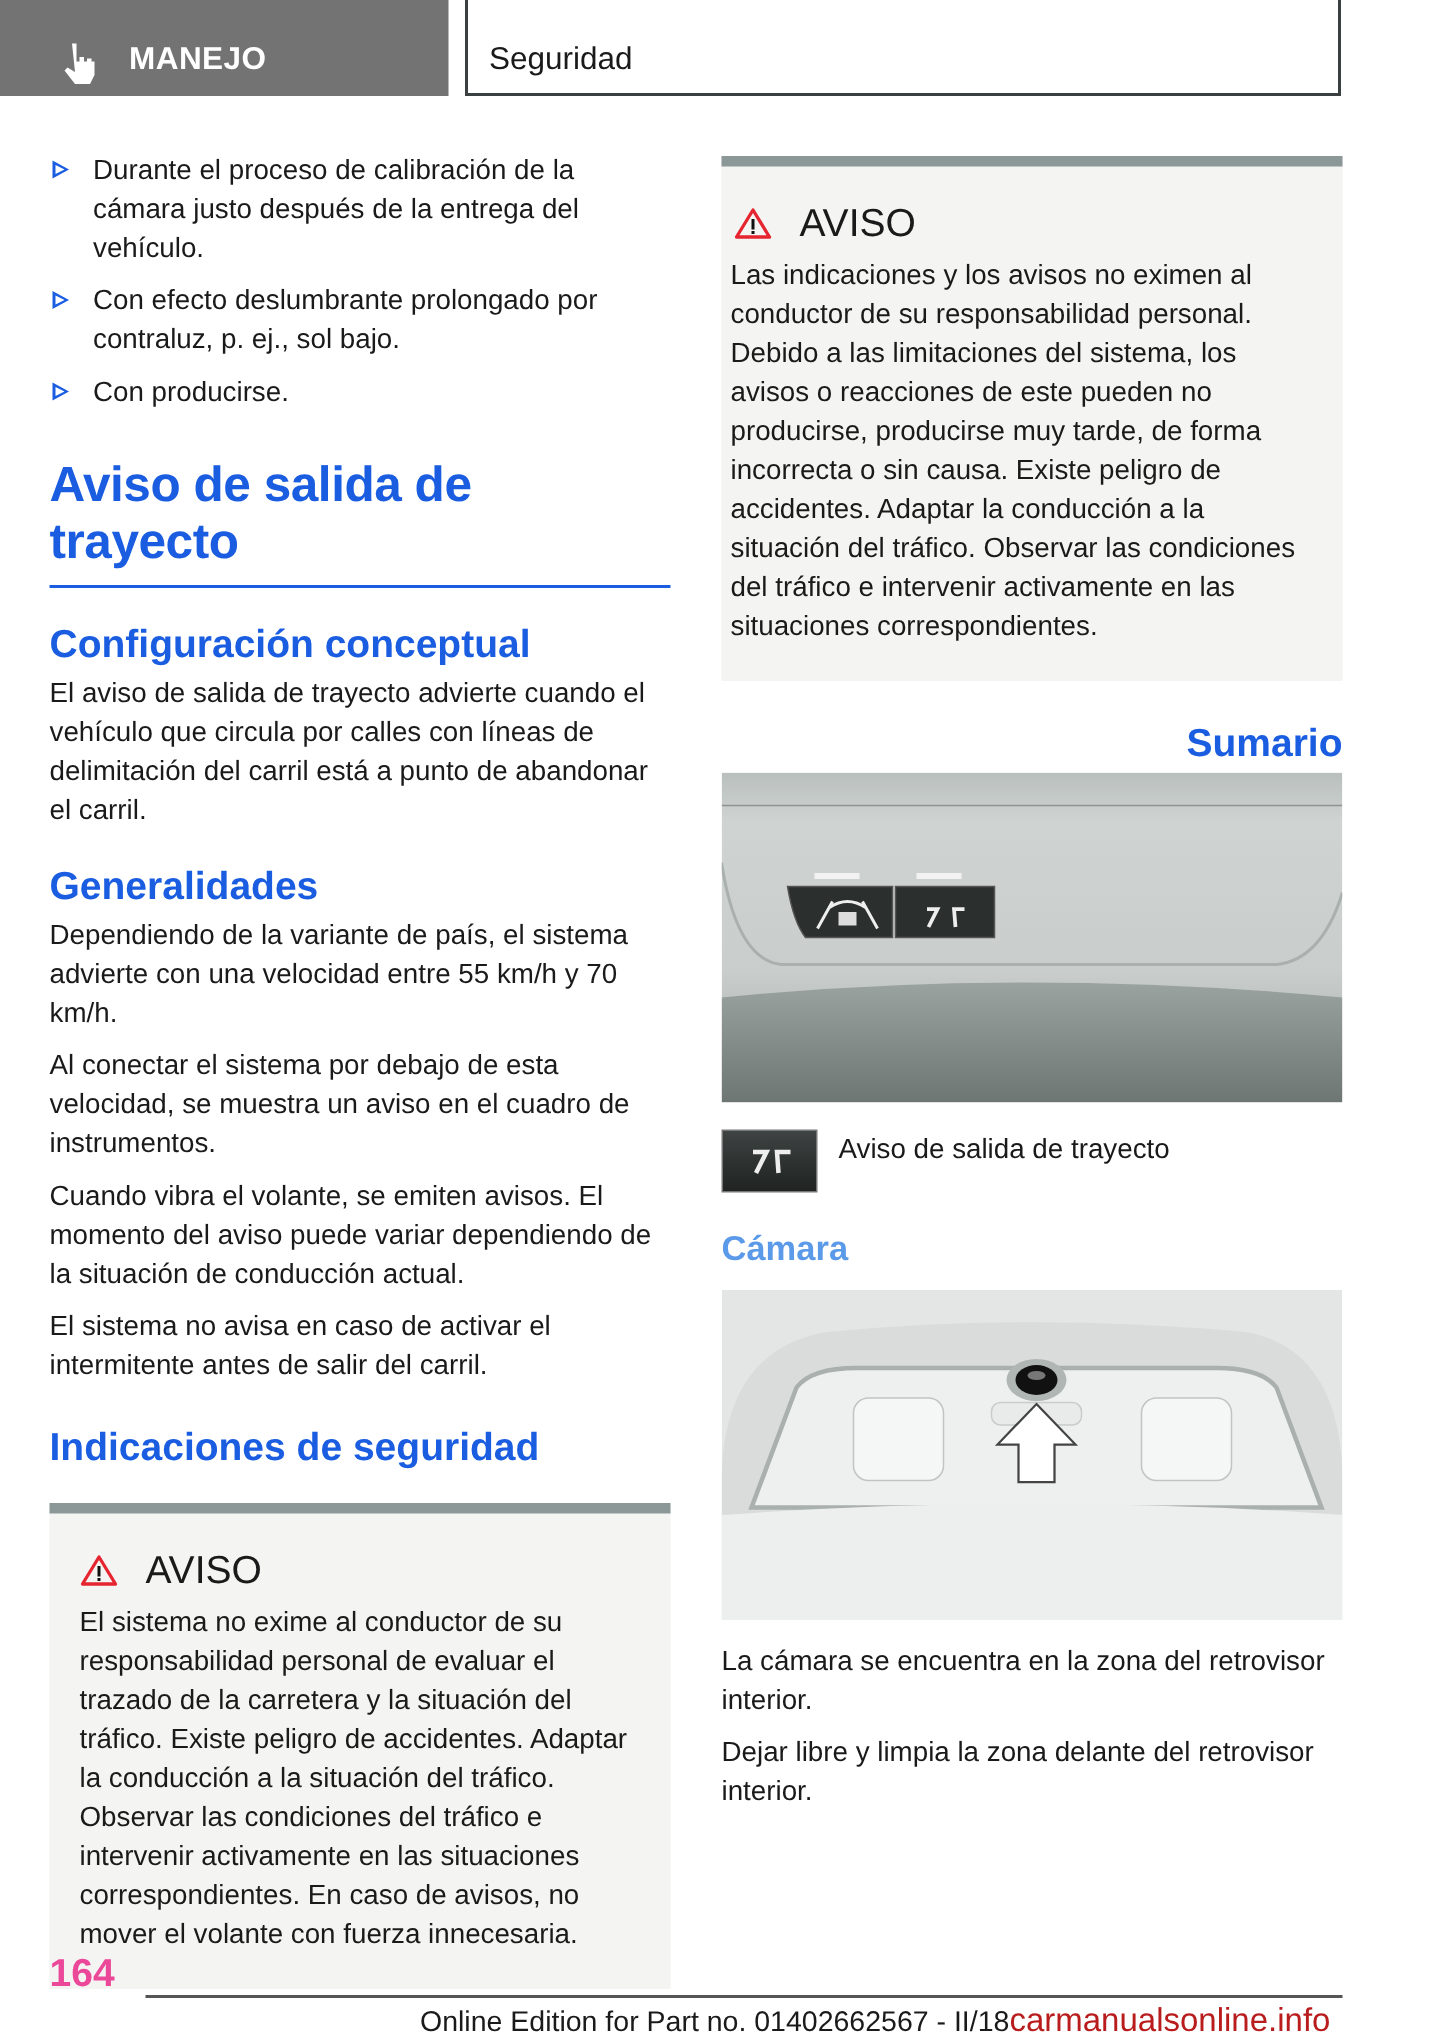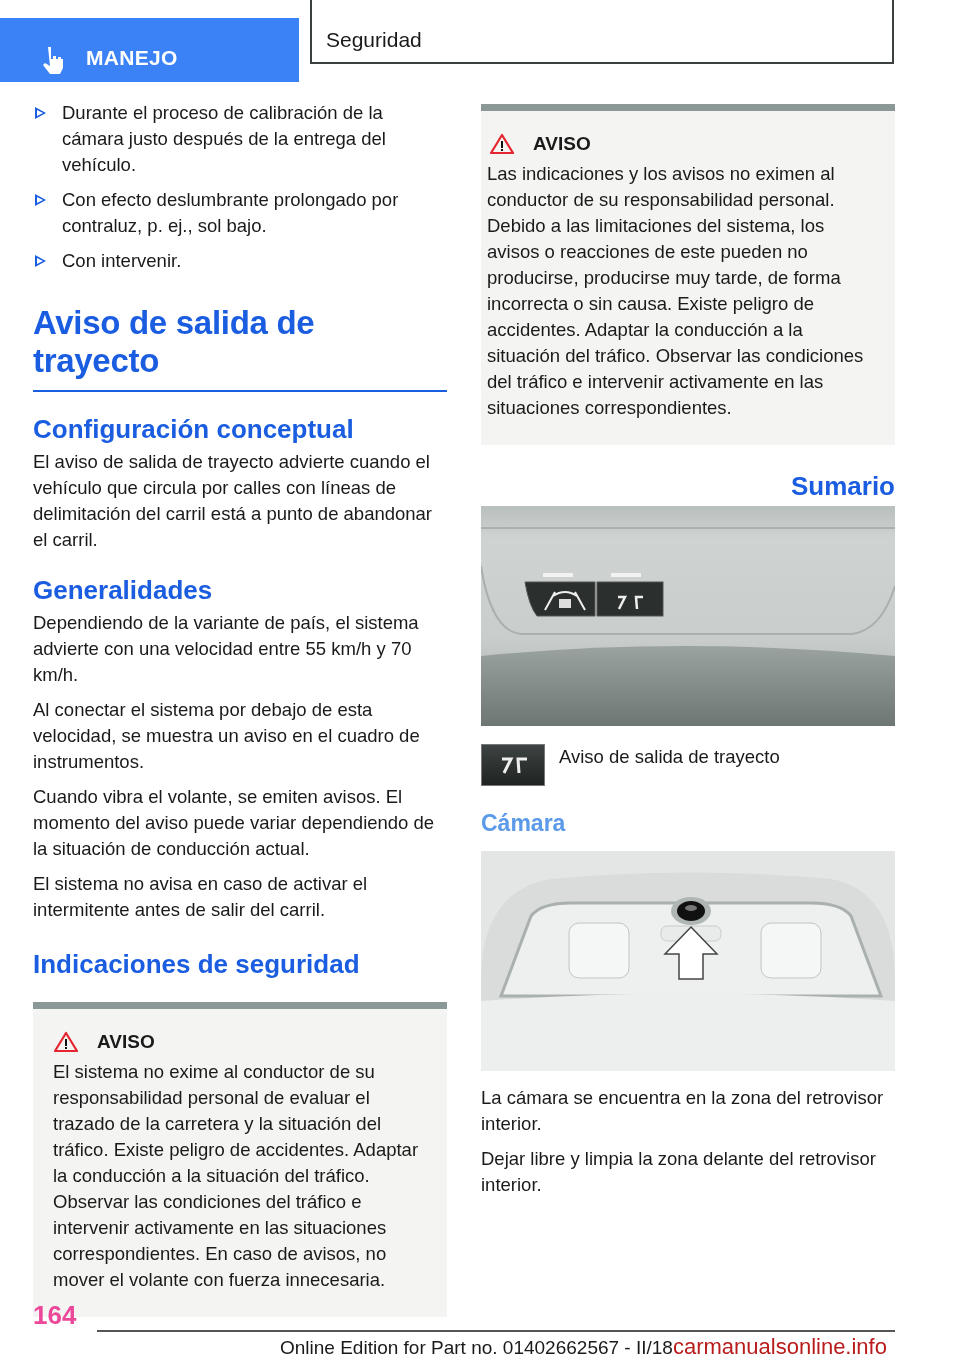--- a/index.html
+++ b/index.html
@@ -1,18 +1,18 @@
 <!DOCTYPE html>
 <html><head>
 <meta charset="utf-8">
 <style>
   html, body { margin:0; padding:0; }
   body { width:960px; height:1362px; background:#fff; position:relative; overflow:hidden;
          font-family:"Liberation Sans", sans-serif; color:#1a1a1a; }
-  .hdr-left { position:absolute; left:0; top:0; width:299px; height:64px; background:#3b82f6;margin-top:18px; }
+  .hdr-left { position:absolute; left:0; top:0; width:299px; height:64px; background:#737373; }
   .hdr-left .hand { position:absolute; left:40px; top:28px; width:26px; height:28px; }
   .hdr-left .title { position:absolute; left:86px; top:28px; color:#fff; font-weight:bold; font-size:21px; letter-spacing:0.3px; }
   .hdr-right { position:absolute; left:310px; top:-2px; width:584px; height:66px; border:2px solid #3a3f3f; border-top:none; box-sizing:border-box; background:#fff; }
   .hdr-right .title { position:absolute; left:14px; top:30px; font-size:21px; color:#1a1a1a; }
 
   .col { position:absolute; }
   .col-l { left:33px; top:100px; width:414px; }
   .col-r { left:481px; top:104px; width:414px; }
 
   .bullet { position:relative; padding-left:29px; font-size:18.5px; line-height:26px; margin-bottom:9px; }
@@ -20,21 +20,21 @@
   .bullet .tri::after { content:""; position:absolute; left:-9px; top:-3.5px; border-top:3.5px solid transparent; border-bottom:3.5px solid transparent; border-left:6px solid #fff; }
 
   .h1 { font-size:33px; font-weight:bold; color:#1a5de0; margin-top:30px; padding-bottom:10px; border-bottom:2px solid #1a5de0; letter-spacing:-0.3px; }
   .h2 { font-size:26px; font-weight:bold; color:#1a5de0; margin-top:22px; margin-bottom:4px; }
   .h2-light { font-size:23px; font-weight:bold; color:#5a9ae8; margin-top:26px; margin-bottom:14px; }
   .p { font-size:18.5px; line-height:26px; margin:0 0 9px 0; }
 
   .warn { background:#f4f4f3; border-top:7px solid #8c9898; padding:22px 10px 24px 0; box-sizing:border-box; }
   .warn .whead { display:flex; align-items:center; padding-left:20px; margin-bottom:6px; }
   .warn .whead svg { width:26px; height:22px; margin-right:18px; }
-  .warn .whead .wtitle { font-weight:bold; font-size:19px; }
+  .warn .whead .wtitle { font-weight:normal; font-size:26px; }
   .warn .wbody { font-size:18.5px; line-height:26px; padding-left:0; margin-left:0; }
   .col-l .warn .wbody { padding-left:0; }
 
   .img { position:relative; width:414px; overflow:hidden; }
   .caption-row { display:flex; align-items:flex-start; margin-top:18px; }
   .caption-row .btnimg { width:64px; height:42px; background:linear-gradient(#3e4443,#1f2322); border:1px solid #777; margin-right:14px; position:relative; box-sizing:border-box; }
   .caption-row .ctext { font-size:18.5px; margin-top:2px; }
 
   .footer-num { position:absolute; left:33px; top:1300px; font-size:26px; font-weight:bold; color:#ec4899; }
   .footer-line { position:absolute; left:97px; top:1330px; width:798px; height:2px; background:#555; }
@@ -51,21 +51,21 @@
   <span class="title">MANEJO</span>
 </div>
 <div class="hdr-right">
   <span class="title">Seguridad</span>
 </div>
 
 <div class="col col-l">
   <div>
     <div class="bullet"><span class="tri"></span><span>Durante el proceso de calibración de la cámara justo después de la entrega del vehículo.</span></div>
     <div class="bullet"><span class="tri"></span><span>Con efecto deslumbrante prolongado por contraluz, p. ej., sol bajo.</span></div>
-    <div class="bullet"><span class="tri"></span><span>Con intervenir.</span></div>
+    <div class="bullet"><span class="tri"></span><span>Con producirse.</span></div>
   </div>
 
   <div class="h1">Aviso de salida de trayecto</div>
 
   <div class="h2">Configuración conceptual</div>
   <p class="p">El aviso de salida de trayecto advierte cuando el vehículo que circula por calles con líneas de delimitación del carril está a punto de abandonar el carril.</p>
 
   <div class="h2">Generalidades</div>
   <p class="p">Dependiendo de la variante de país, el sistema advierte con una velocidad entre 55 km/h y 70 km/h.</p>
   <p class="p">Al conectar el sistema por debajo de esta velocidad, se muestra un aviso en el cuadro de instrumentos.</p>

